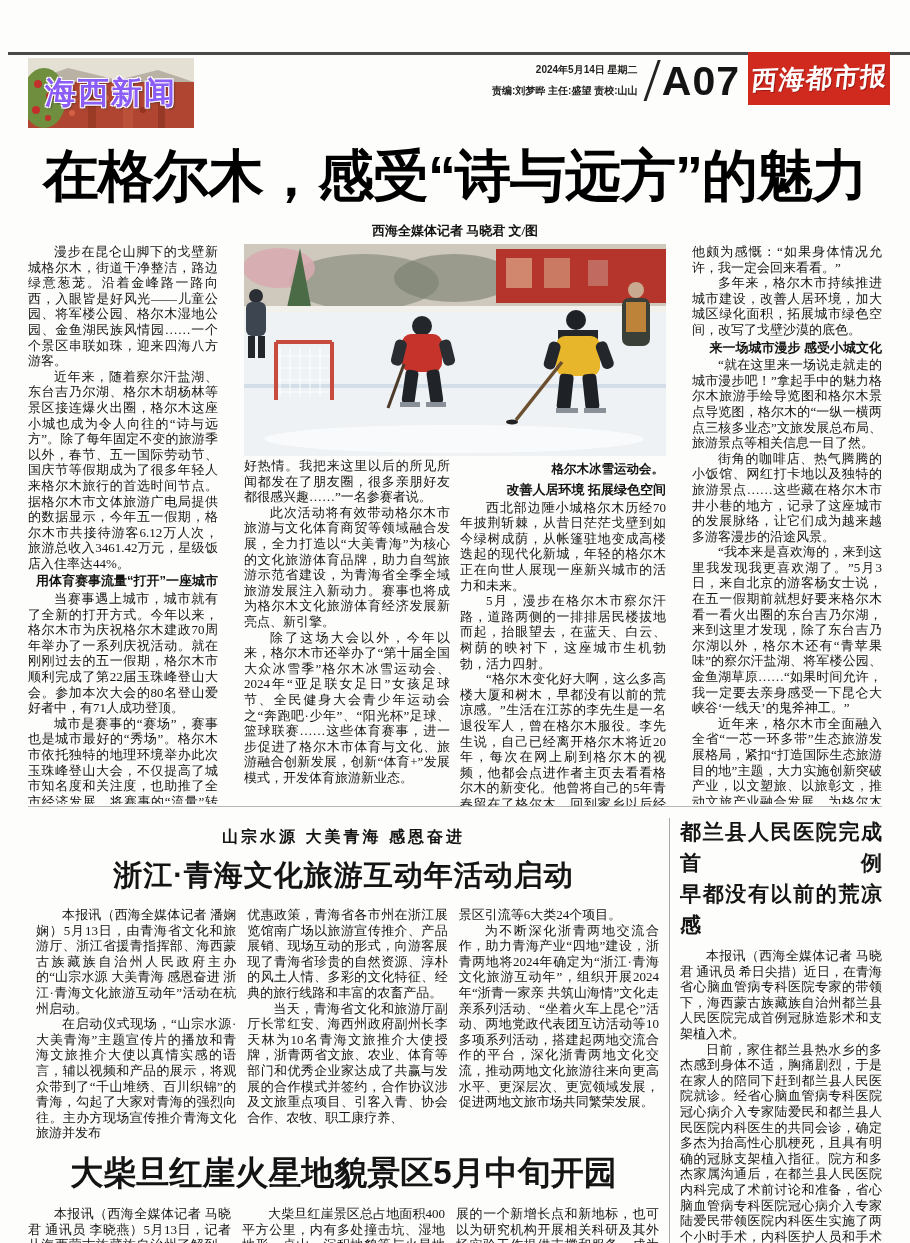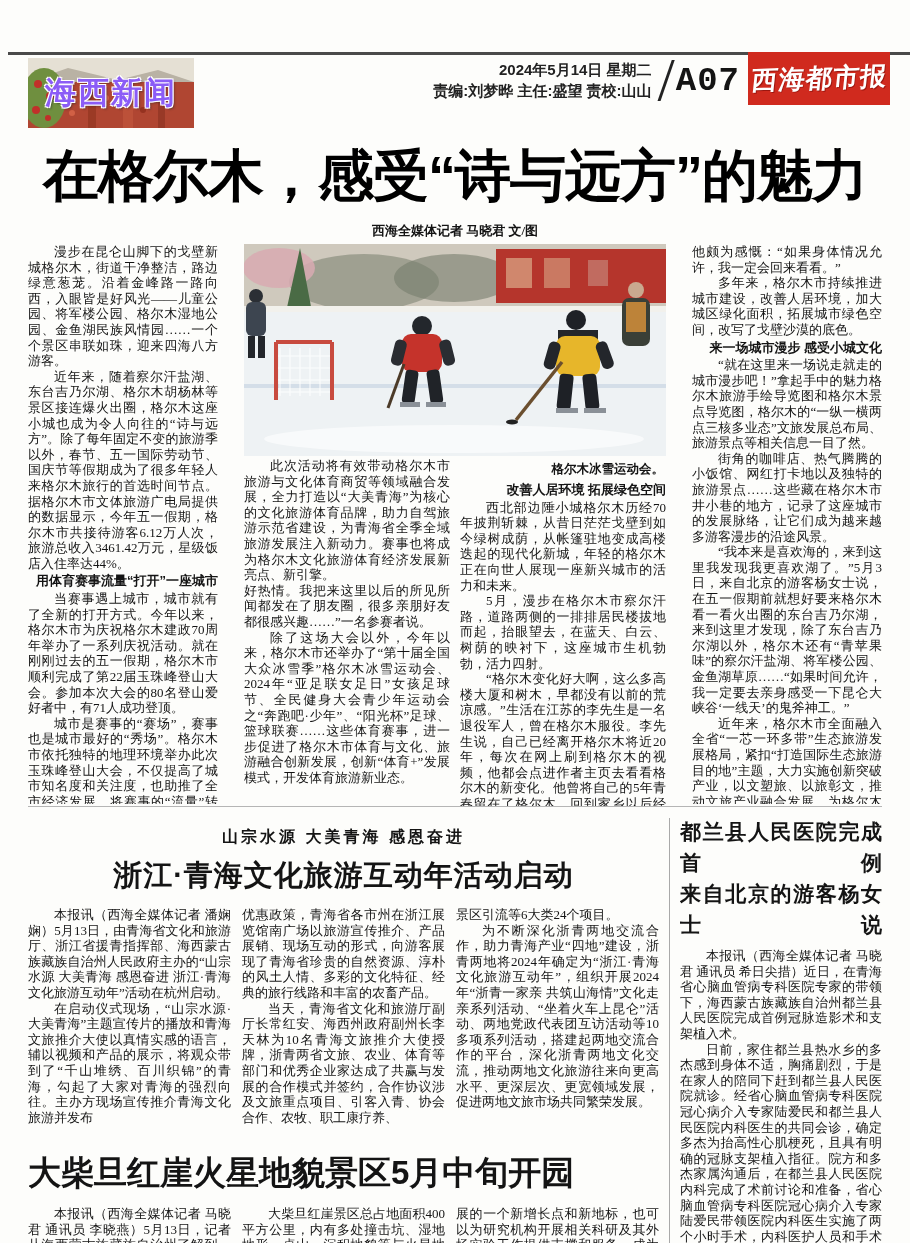--- a/index.html
+++ b/index.html
@@ -7,24 +7,24 @@
         font-family:"Liberation Serif","DejaVu Serif",serif;color:#141414;margin:0 auto;}
   
   .top-rule{position:absolute;left:8px;right:0;top:52px;height:3px;background:#4a4a4a;}
   .masthead{position:absolute;left:28px;top:58px;width:166px;height:70px;}
   .masthead svg{display:block;}
   .masthead-title{position:absolute;inset:0;display:flex;align-items:center;justify-content:center;
      font-family:"Liberation Sans",sans-serif;font-weight:900;font-size:31px;letter-spacing:2px;color:#8b5cf6;
      text-shadow:-1px -1px 0 #fff,1px -1px 0 #fff,-1px 1px 0 #fff,1px 1px 0 #fff,2px 2px 2px rgba(40,40,40,.45);}
   .header-right{position:absolute;top:52px;right:20px;display:flex;align-items:flex-start;}
   .header-meta{text-align:right;font-family:"Liberation Sans",sans-serif;font-weight:700;
-     font-size:15px;line-height:21px;margin-top:7px;color:#222;}
+     font-size:10px;line-height:21px;margin-top:7px;color:#222;}
   .slash{font-size:62px;font-weight:400;line-height:54px;margin:0 1px 0 6px;color:#222;
      font-family:"Liberation Serif",serif;}
-  .pageno{font-size:34px;font-weight:700;line-height:58px;font-family:Liberation Mono, monospace;letter-spacing:1px;}
+  .pageno{font-size:41px;font-weight:700;line-height:58px;font-family:Liberation Sans, sans-serif;letter-spacing:1px;}
   .logo{width:142px;height:53px;background:#d02a1e;margin-left:8px;display:flex;align-items:center;justify-content:center;}
   .logo span{color:#fff;font-size:26px;font-weight:900;font-family:"Liberation Sans",sans-serif;
      transform:skewX(-8deg) rotate(-2deg);letter-spacing:1px;text-shadow:1px 1px 0 rgba(120,10,5,.6);}
   
   .headline{position:absolute;left:20px;width:870px;top:140px;text-align:center;color:#000;
      font-family:"Liberation Sans",sans-serif;font-weight:900;font-size:56px;line-height:72px;letter-spacing:-1px;}
   .byline{position:absolute;top:222px;width:100%;text-align:center;font-size:13px;font-weight:600;}
   .lead-body{position:absolute;left:28px;top:244px;width:854px;height:560px;display:flex;gap:26px;}
   .lcol{width:206px;overflow:hidden;}
   .lead-mid{width:422px;}
@@ -41,24 +41,24 @@
   .bottom-rule{position:absolute;left:28px;right:28px;top:806px;height:1px;background:#b5b5b5;}
   .bottom{position:absolute;left:28px;top:814px;width:854px;height:429px;display:flex;}
   .bottom-left{width:631px;}
   .vrule{width:1px;background:#a9a9a9;margin:4px 10px 0 10px;}
   .bottom-right{width:202px;overflow:hidden;}
   .kicker{text-align:center;font-family:"Liberation Sans",sans-serif;font-size:16px;font-weight:600;
      letter-spacing:3px;margin-top:13px;}
   .h-zhejiang{text-align:center;font-family:"Liberation Sans",sans-serif;font-weight:900;
      font-size:29px;margin:8px 0 11px;letter-spacing:1px;}
   .cols3{display:flex;gap:11px;overflow:hidden;}
-  .z-cols{height:232px;}
+  .z-cols{height:232px;margin-left:8px;}
   .m-cols{height:96px;}
   .zcol{width:203px;overflow:hidden;}
-  .h-mars{font-family:"Liberation Sans",sans-serif;font-weight:900;
+  .h-mars{text-align:center;font-family:"Liberation Sans",sans-serif;font-weight:900;
      font-size:33px;margin:12px 0 10px;letter-spacing:0;}
   .h-hospital{font-family:"Liberation Sans",sans-serif;font-weight:900;font-size:21px;
      line-height:31px;text-align:justify;text-align-last:justify;margin:2px 0 8px;}
 </style>
 </head>
 <body>
 
 <div class="page">
 
   <div class="top-rule"></div>
@@ -169,22 +169,22 @@
         </g>
 
         <g>
           <circle cx="392" cy="46" r="8" fill="#c9a98f"></circle>
           <rect x="378" y="54" width="28" height="48" rx="7" fill="#3a3f37"></rect>
           <rect x="382" y="58" width="20" height="30" fill="#d58f3a" opacity=".85"></rect>
         </g>
       </svg>
       <div class="mid-row">
         <div class="mid-col">
+            <div class="blk cont">好热情。我把来这里以后的所见所闻都发在了朋友圈，很多亲朋好友都很感兴趣……”一名参赛者说。</div>
             <div class="blk p">此次活动将有效带动格尔木市旅游与文化体育商贸等领域融合发展，全力打造以“大美青海”为核心的文化旅游体育品牌，助力自驾旅游示范省建设，为青海省全季全域旅游发展注入新动力。赛事也将成为格尔木文化旅游体育经济发展新亮点、新引擎。</div>
-            <div class="blk cont">好热情。我把来这里以后的所见所闻都发在了朋友圈，很多亲朋好友都很感兴趣……”一名参赛者说。</div>
             <div class="blk p">除了这场大会以外，今年以来，格尔木市还举办了“第十届全国大众冰雪季”格尔木冰雪运动会、2024年“亚足联女足日”女孩足球节、全民健身大会青少年运动会之“奔跑吧·少年”、“阳光杯”足球、篮球联赛……这些体育赛事，进一步促进了格尔木市体育与文化、旅游融合创新发展，创新“体育+”发展模式，开发体育旅游新业态。</div>
           </div>
         <div class="mid-col">
           <div class="cap">格尔木冰雪运动会。</div>
           <div>
               <div class="blk sub">改善人居环境 拓展绿色空间</div>
               <div class="blk p">西北部边陲小城格尔木历经70年披荆斩棘，从昔日茫茫戈壁到如今绿树成荫，从帐篷驻地变成高楼迭起的现代化新城，年轻的格尔木正在向世人展现一座新兴城市的活力和未来。</div>
               <div class="blk p">5月，漫步在格尔木市察尔汗路，道路两侧的一排排居民楼拔地而起，抬眼望去，在蓝天、白云、树荫的映衬下，这座城市生机勃勃，活力四射。</div>
               <div class="blk p">“格尔木变化好大啊，这么多高楼大厦和树木，早都没有以前的荒凉感。”生活在江苏的李先生是一名退役军人，曾在格尔木服役。李先生说，自己已经离开格尔木将近20年，每次在网上刷到格尔木的视频，他都会点进作者主页去看看格尔木的新变化。他曾将自己的5年青春留在了格尔木，回到家乡以后经常会回忆起驻地的点点滴滴。看到曾经的帐篷小城变成如今的现代化小城，</div>
             </div>
@@ -232,21 +232,21 @@
             <div class="blk p">大柴旦红崖景区总占地面积400平方公里，内有多处撞击坑、湿地地形、桌山、沉积地貌等与火星地貌特征高度相似的地形地貌，2017年被中科院月球与深空探测总体部命名为首个“中国火星模拟基地”和“地球上最像火星的地方”，属于世界上独一无二的雅丹地貌景观，目</div>
           </div>
         <div class="zcol">
             <div class="blk cont">展的一个新增长点和新地标，也可以为研究机构开展相关科研及其外场实验工作提供支撑和服务，成为促进国内外、境内外天文与航天科技和科普文化交流的重要平台。公司将依托“科学+科普+科幻+自然+生态+文化”的核心设计理念，集中力量打造以“火星地貌观光+野外生活体验”为</div>
           </div>
       </div>
     </div>
     <div class="vrule"></div>
     <div class="bottom-right">
       <div class="h-hospital">都兰县人民医院完成首例</div>
-      <div class="h-hospital" style="margin-top:-8px">来自北京的游客杨女士说</div>
+      <div class="h-hospital" style="margin-top:-8px">早都没有以前的荒凉感</div>
       <div>
           <div class="blk p">本报讯（西海全媒体记者 马晓君 通讯员 希日尖措）近日，在青海省心脑血管病专科医院专家的带领下，海西蒙古族藏族自治州都兰县人民医院完成首例冠脉造影术和支架植入术。</div>
           <div class="blk p">日前，家住都兰县热水乡的多杰感到身体不适，胸痛剧烈，于是在家人的陪同下赶到都兰县人民医院就诊。经省心脑血管病专科医院冠心病介入专家陆爱民和都兰县人民医院内科医生的共同会诊，确定多杰为抬高性心肌梗死，且具有明确的冠脉支架植入指征。院方和多杰家属沟通后，在都兰县人民医院内科完成了术前讨论和准备，省心脑血管病专科医院冠心病介入专家陆爱民带领医院内科医生实施了两个小时手术，内科医护人员和手术室团队紧密配合，相互协作，手术顺利完成。</div>
         </div>
     </div>
   </div>
 
 </div>
 
 </body></html>

